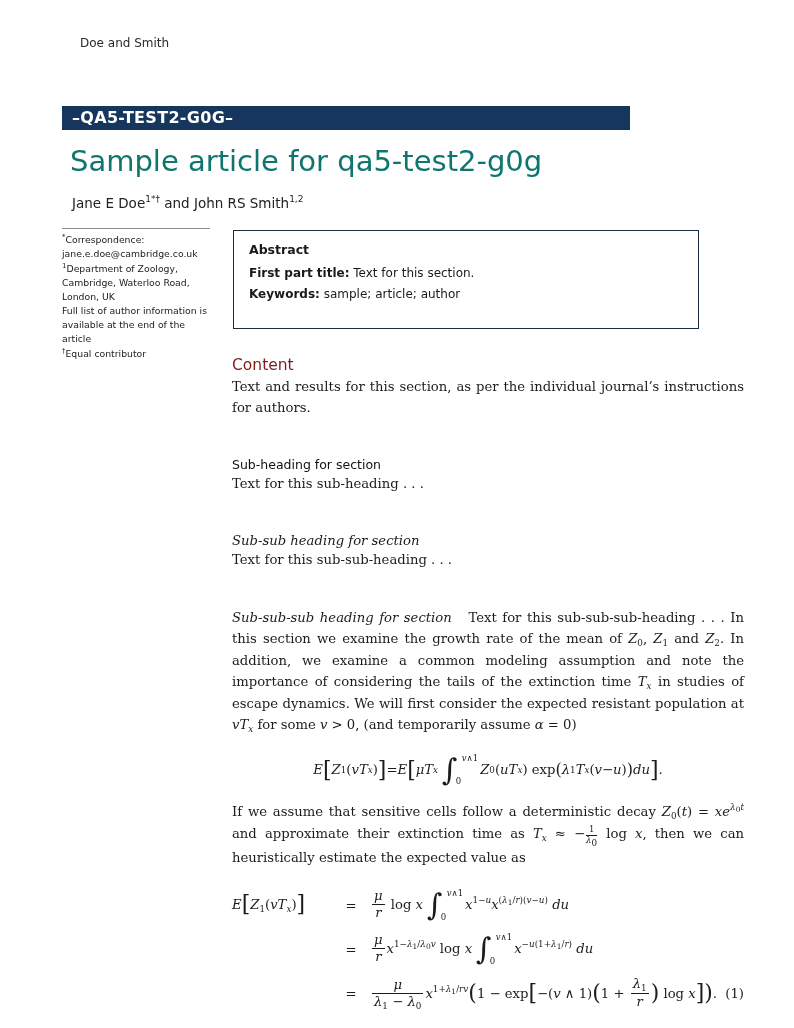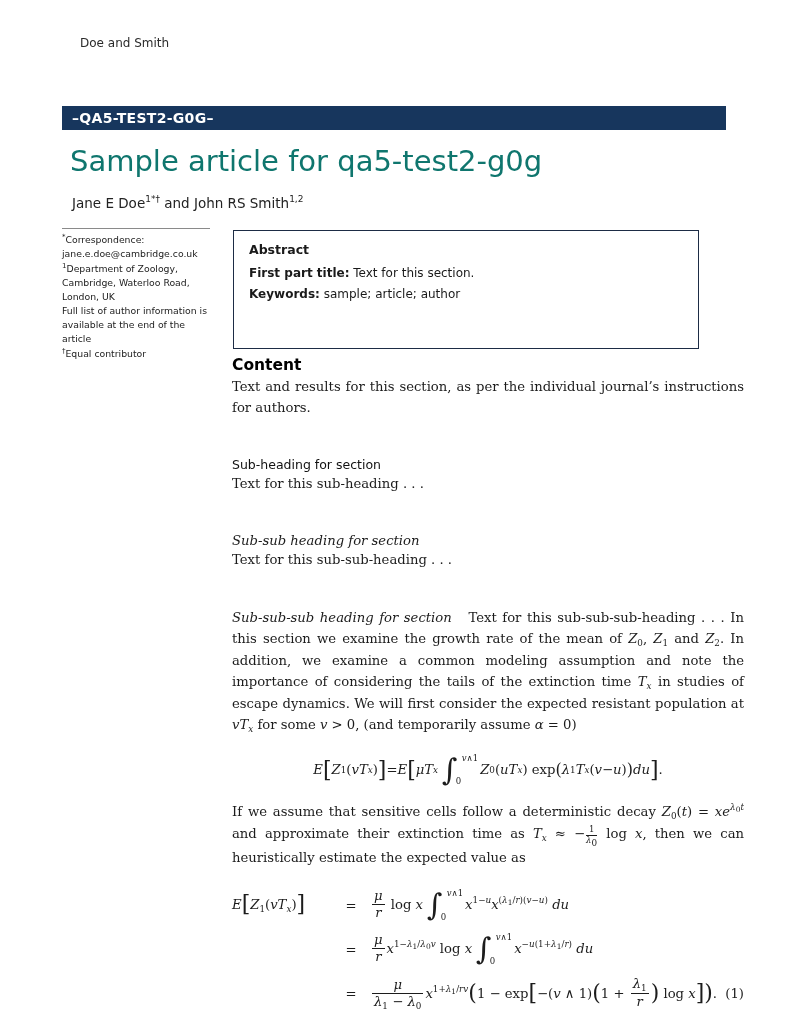--- a/index.html
+++ b/index.html
@@ -9,23 +9,23 @@
     background:#ffffff; overflow:hidden;
     font-family:"DejaVu Serif", serif; color:#1c1c1c;
   }
   .sans { font-family:"DejaVu Sans", "Liberation Sans", sans-serif; }
 
   .running-head {
     position:absolute; left:72px; top:36px;
     font-family:"DejaVu Sans", sans-serif; font-size:12px; color:#2a2a2a;margin-left:8px;
   }
   .banner {
-    position:absolute; left:62px; top:106px; width:664px; height:24px;
+    position:absolute; left:62px; top:106px; width:568px; height:24px;
     background:#17365d; color:#ffffff;
-    font-family:"DejaVu Sans", sans-serif; font-weight:bold; font-size:14px;
+    font-family:"DejaVu Sans", sans-serif; font-weight:bold; font-size:16px;
     line-height:24px; padding-left:10px; letter-spacing:0.3px;
   }
   .article-title {
     position:absolute; left:70px; top:144px; width:660px;
     font-family:"DejaVu Sans", sans-serif; font-weight:500; font-size:29px;
     color:#0f766e;
   }
   .authors {
     position:absolute; left:72px; top:194px;
     font-family:"DejaVu Sans", sans-serif; font-size:13.5px; color:#222;
@@ -35,34 +35,34 @@
   .side-note {
     position:absolute; left:62px; top:228px; width:152px;
     font-family:"DejaVu Sans", sans-serif; font-size:9.3px; line-height:1.5;
     color:#222;
   }
   .side-rule { border-top:1px solid #8a8a8a; margin-bottom:3px; width:148px; }
   .side-note sup { font-size:7px; }
   .side-note .ln { display:block; }
 
   .abstract-box {
-    position:absolute; left:233px; top:230px; width:466px; height:119px;
+    position:absolute; left:233px; top:230px; width:466px; height:99px;
     border:1.5px solid #1d2c45; padding:11px 15px;
     font-family:"DejaVu Sans", sans-serif; font-size:12px; color:#1a1a1a;
   }
   .abstract-box h2 { font-size:12.5px; font-weight:bold; margin-bottom:9px; font-family:inherit; }
   .abstract-box .abs-row { margin-bottom:7px; }
   .abstract-box .lbl { font-weight:bold; }
 
   .main-col {
     position:absolute; left:232px; top:356px; width:512px;
   }
   .main-col h2.sec {
-    font-family:"DejaVu Sans", sans-serif; font-size:15.5px; font-weight:bold;
-    color:#000000; margin-bottom:3px;
+    font-family:"DejaVu Sans", sans-serif; font-size:15.5px; font-weight:normal;
+    color:#7f1d1d; margin-bottom:3px;
   }
   .main-col h3.subsec {
     font-family:"DejaVu Sans", sans-serif; font-size:12.5px; font-weight:500;
     color:#111; margin-bottom:2px;
   }
   .main-col h4.subsubsec {
     font-size:13.2px; font-weight:normal; font-style:italic; margin-bottom:2px;
   }
   .main-col p {
     font-size:13.2px; line-height:1.58; text-align:justify; color:#1c1c1c;

